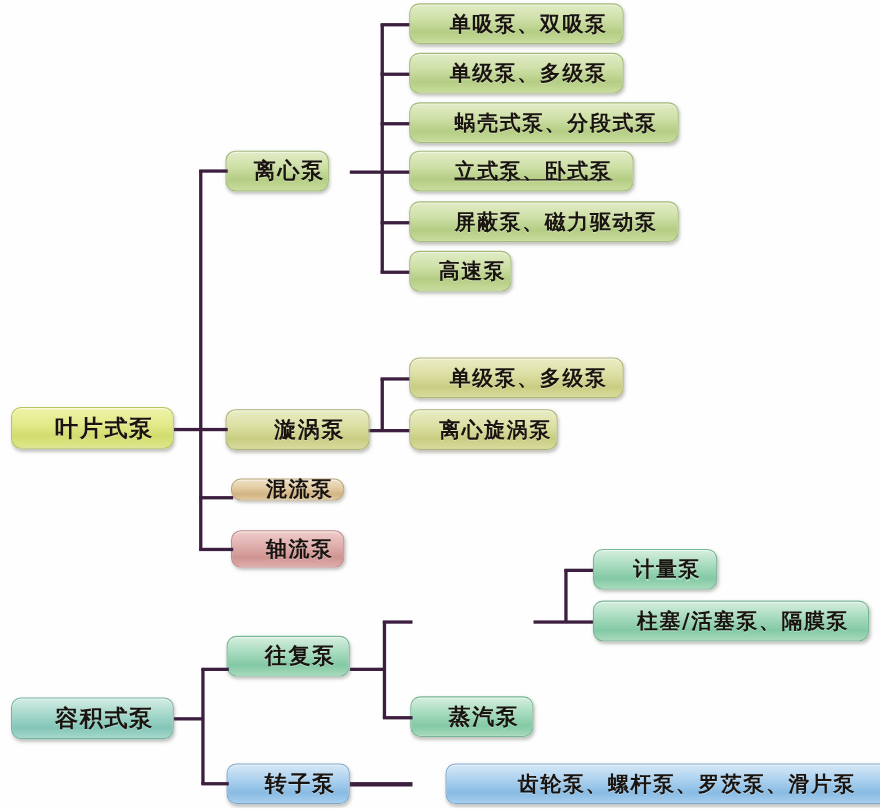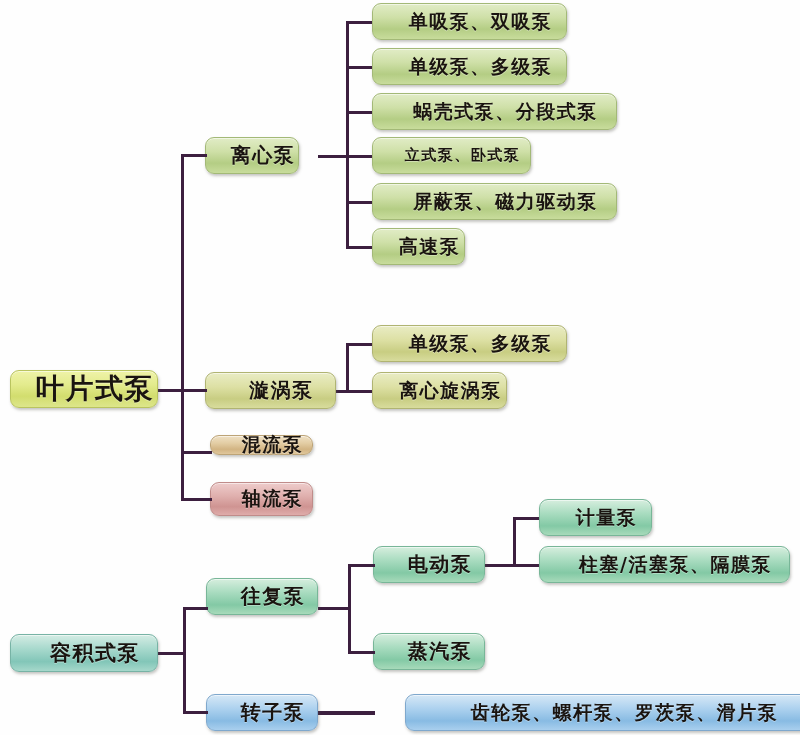--- a/index.html
+++ b/index.html
@@ -96,21 +96,21 @@
   <div class="conn h" style="left:346px; top:21px; width:27px;"></div>
   <div class="conn h" style="left:346px; top:66px; width:27px;"></div>
   <div class="conn h" style="left:346px; top:111px; width:27px;"></div>
   <div class="conn h" style="left:318px; top:155px; width:55px;"></div>
   <div class="conn h" style="left:346px; top:201px; width:27px;"></div>
   <div class="conn h" style="left:346px; top:246px; width:27px;"></div>
 
   <div class="node c-green" style="left:372px; top:3px; width:195px; height:37px; font-size:19px;">单吸泵、双吸泵</div>
   <div class="node c-green" style="left:372px; top:48px; width:195px; height:37px; font-size:19px;">单级泵、多级泵</div>
   <div class="node c-green" style="left:372px; top:93px; width:245px; height:37px; font-size:19px;">蜗壳式泵、分段式泵</div>
-  <div class="node c-green" style="left:372px; top:137px; width:159px; height:37px; font-size:15px;">立式泵、卧式泵</div>
+  <div class="node c-green" style="left:372px; top:137px; width:204px; height:37px; font-size:19px;text-decoration:underline;">立式泵、卧式泵</div>
   <div class="node c-green" style="left:372px; top:183px; width:245px; height:37px; font-size:19px;">屏蔽泵、磁力驱动泵</div>
   <div class="node c-green" style="left:372px; top:228px; width:93px; height:37px; font-size:19px;">高速泵</div>
 
   <div class="node c-green" style="left:205px; top:137px; width:94px; height:37px; font-size:20px;">离心泵</div>
 
   <div class="conn v" style="left:346px; top:344px; height:48px;"></div>
   <div class="conn h" style="left:346px; top:343px; width:27px;"></div>
   <div class="conn h" style="left:318px; top:390px; width:55px;"></div>
 
   <div class="node c-olive" style="left:372px; top:325px; width:195px; height:37px; font-size:19px;">单级泵、多级泵</div>
@@ -119,30 +119,29 @@
   <div class="node c-olive" style="left:205px; top:372px; width:131px; height:37px; font-size:20px;">漩涡泵</div>
   <div class="node c-tan" style="left:210px; top:435px; width:103px; height:20px; font-size:19px;">混流泵</div>
   <div class="node c-rose" style="left:210px; top:482px; width:103px; height:34px; font-size:19px;">轴流泵</div>
 
   <div class="conn v" style="left:181px; top:155px; height:345px;"></div>
   <div class="conn h" style="left:181px; top:154px; width:26px;"></div>
   <div class="conn h" style="left:158px; top:389px; width:49px;"></div>
   <div class="conn h" style="left:181px; top:451px; width:31px;"></div>
   <div class="conn h" style="left:181px; top:498px; width:31px;"></div>
 
-  <div class="node c-yellowgreen" style="left:10px; top:370px; width:148px; height:38px; font-size:28px;">叶片式泵</div>
+  <div class="node c-yellowgreen" style="left:10px; top:370px; width:148px; height:38px; font-size:21px;">叶片式泵</div>
 
   <div class="conn v" style="left:513px; top:518px; height:48px;"></div>
   <div class="conn h" style="left:513px; top:517px; width:27px;"></div>
   <div class="conn h" style="left:485px; top:564px; width:55px;"></div>
 
   <div class="node c-mint" style="left:539px; top:499px; width:113px; height:37px; font-size:19px;">计量泵</div>
   <div class="node c-mint" style="left:539px; top:546px; width:251px; height:37px; font-size:19px;">柱塞/活塞泵、隔膜泵</div>
 
-  <div class="node c-mint" style="left:373px; top:546px; width:112px; height:37px; font-size:20px;">电动泵</div>
   <div class="node c-mint" style="left:373px; top:633px; width:112px; height:37px; font-size:20px;">蒸汽泵</div>
 
   <div class="conn v" style="left:348px; top:565px; height:87px;"></div>
   <div class="conn h" style="left:348px; top:564px; width:27px;"></div>
   <div class="conn h" style="left:348px; top:651px; width:27px;"></div>
   <div class="conn h" style="left:318px; top:607px; width:32px;"></div>
 
   <div class="conn h thick" style="left:318px; top:711px; width:57px;"></div>
   <div class="node c-blue" style="left:373px; top:694px; width:417px; height:37px; font-size:19px;margin-left:32px;">齿轮泵、螺杆泵、罗茨泵、滑片泵</div>
 

